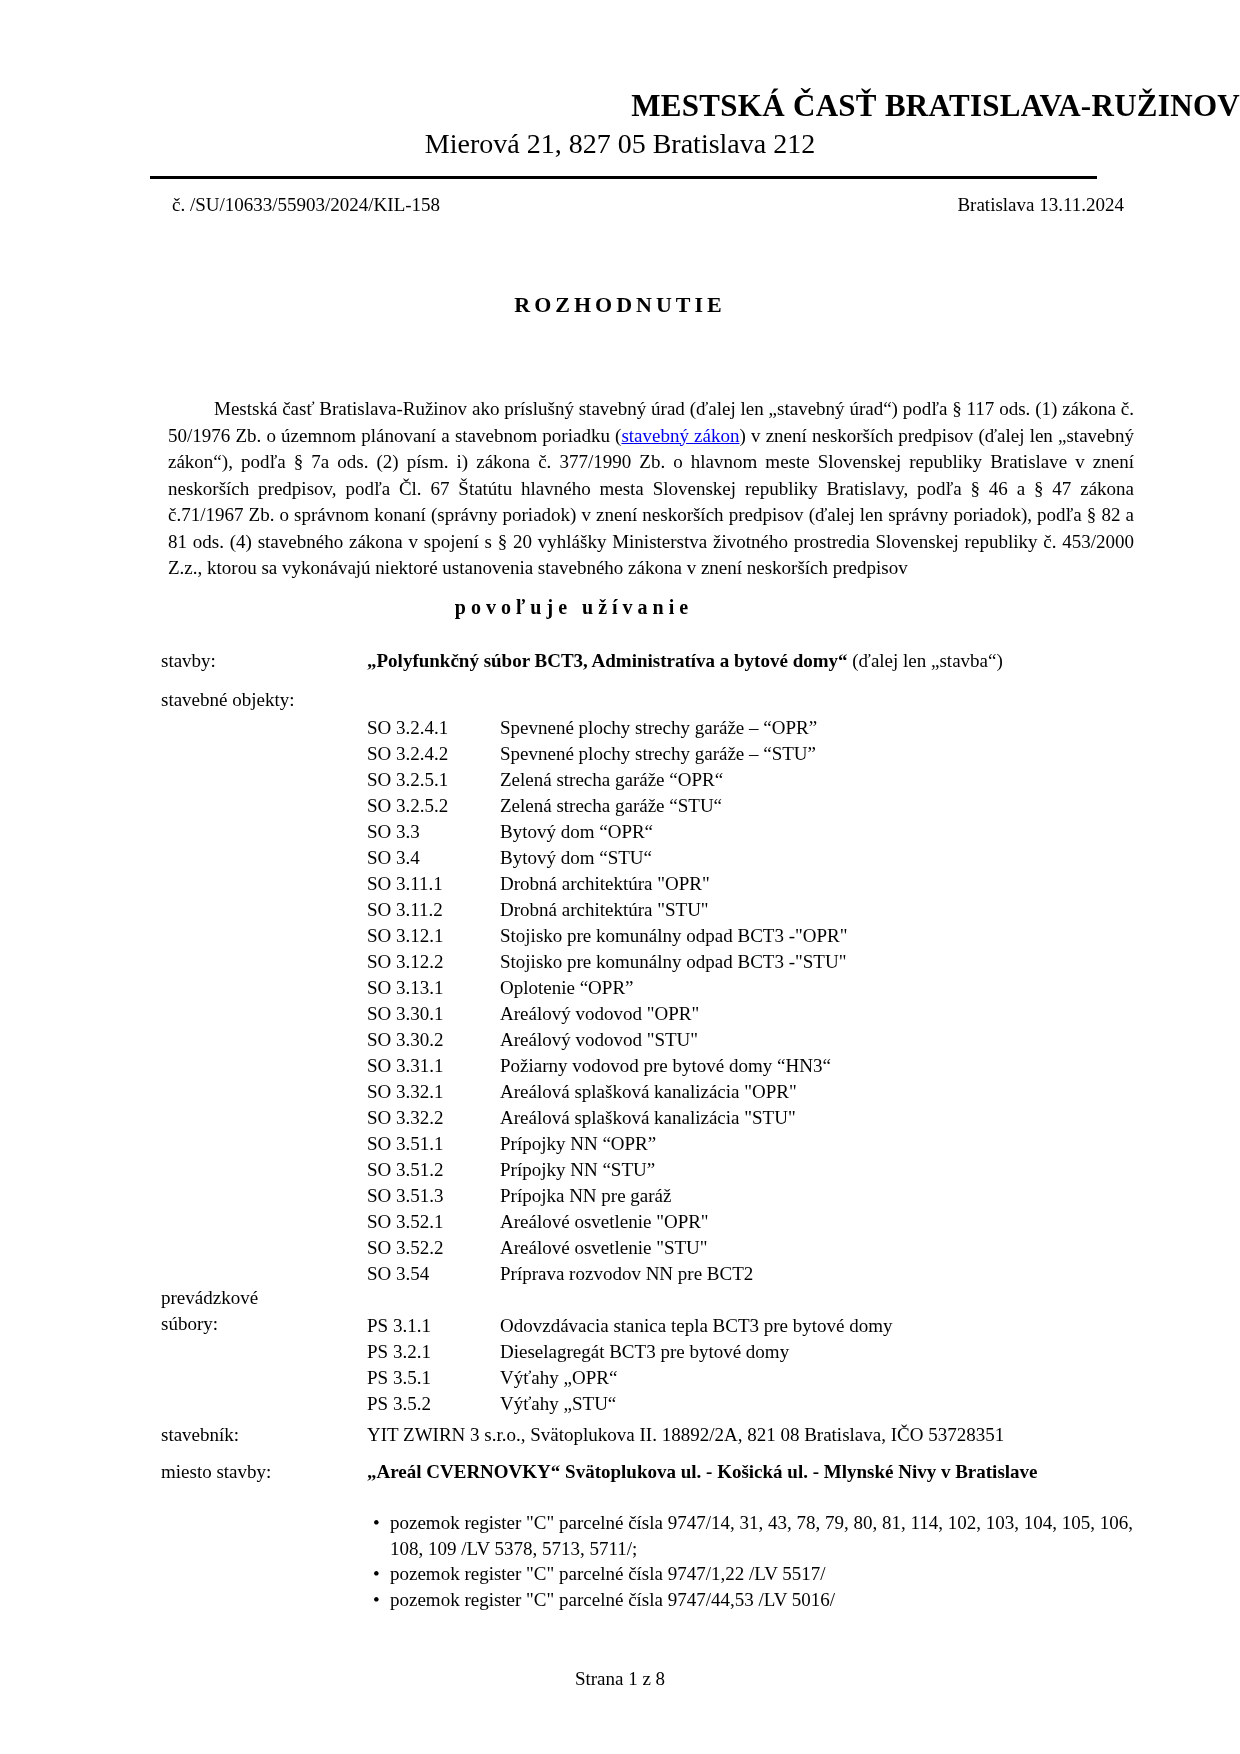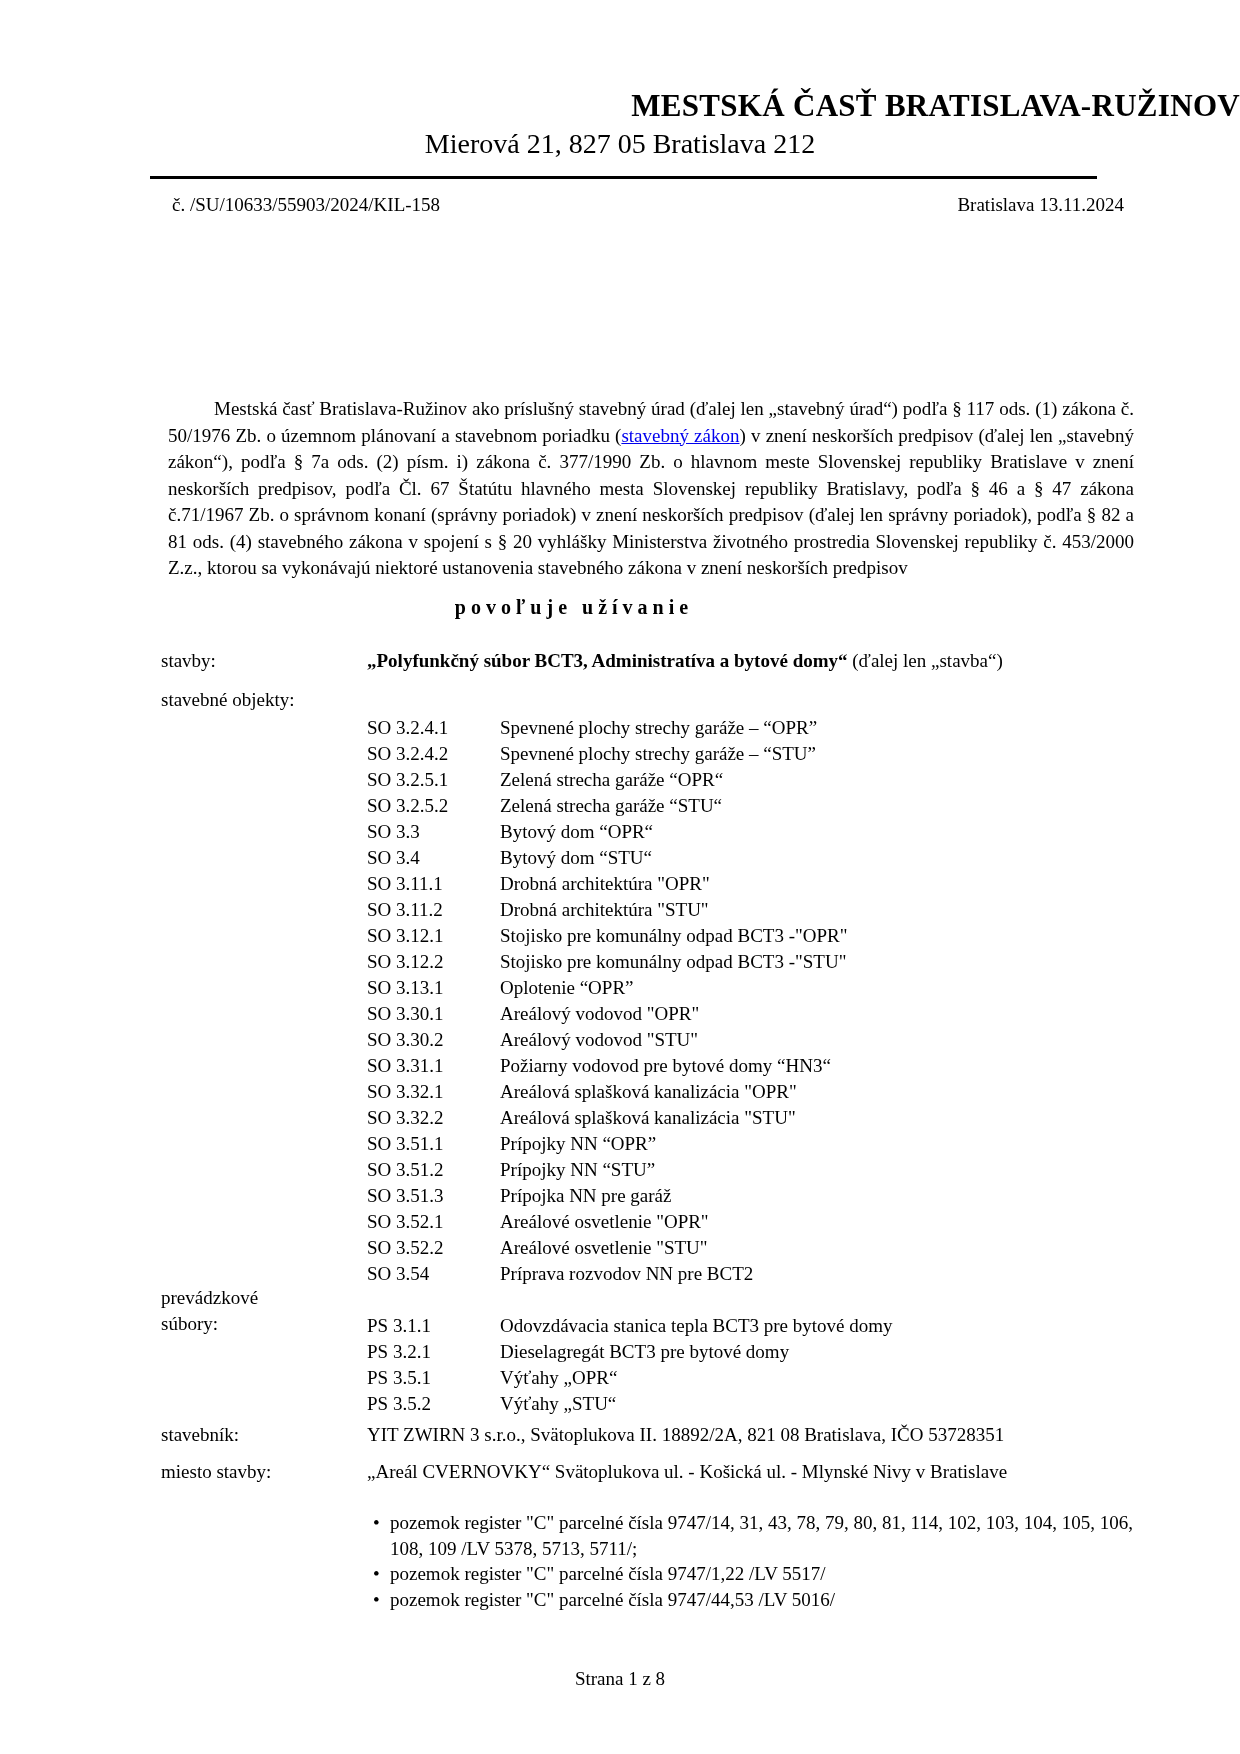--- a/index.html
+++ b/index.html
@@ -20,39 +20,40 @@
            line-height: 26.5px; text-align: justify; text-indent: 46px; margin: 8px; }
   .intro a { color: #0000ee; text-decoration: underline; }
   .permit { position: absolute; top: 596px; left: 0; width: 1148px; text-align: center;
             font-size: 20px; font-weight: bold; letter-spacing: 5px; }
   .lbl { position: absolute; left: 161px; font-size: 19px; line-height: 26px; }
   .row { position: absolute; left: 367px; font-size: 19px; line-height: 26px; white-space: nowrap; }
   .row .code { display: inline-block; width: 133px; margin-top: 28px; }
   .val { position: absolute; left: 367px; font-size: 19px; line-height: 26px; }
   .bold { font-weight: bold; }
   .site { position: absolute; left: 367px; top: 1459px; width: 765px; font-size: 19px;
-          line-height: 26px; font-weight: normal; text-align: justify; }
+          line-height: 26px; font-weight: bold; text-align: justify; }
   .bullets { position: absolute; left: 370px; top: 1510px; width: 780px; margin: 0; padding: 0;
              list-style: none; font-size: 19px; line-height: 25.5px; }
   .bullets li { position: relative; padding-left: 20px; }
   .bullets li .dot { position: absolute; left: 3px; top: 0; }
   .footer { position: absolute; top: 1668px; left: 0; width: 1240px; text-align: center; font-size: 19px; }
 </style>
 </head>
 <body>
 
 <div class="page">
 
   <div class="hdr-title">MESTSKÁ ČASŤ BRATISLAVA-RUŽINOV</div>
   <div class="hdr-addr">Mierová 21, 827 05 Bratislava 212</div>
   <div class="hdr-rule"></div>
 
   <div class="ref">č. /SU/10633/55903/2024/KIL-158</div>
   <div class="date">Bratislava 13.11.2024</div>
 
+  <div class="decision">ROZHODNUTIE</div>
 
   <p class="intro"><span>Mestská časť Bratislava-Ružinov ako príslušný stavebný úrad (ďalej len „stavebný úrad“) podľa § 117 ods. (1) zákona č. 50/1976 Zb. o územnom plánovaní a stavebnom poriadku (</span><a href="#">stavebný zákon</a><span>) v znení neskorších predpisov (ďalej len „stavebný zákon“), podľa § 7a ods. (2) písm. i) zákona č. 377/1990 Zb. o hlavnom meste Slovenskej republiky Bratislave v znení neskorších predpisov, podľa Čl. 67 Štatútu hlavného mesta Slovenskej republiky Bratislavy, podľa § 46 a § 47 zákona č.71/1967 Zb. o správnom konaní (správny poriadok) v znení neskorších predpisov (ďalej len správny poriadok), podľa § 82 a 81 ods. (4) stavebného zákona v spojení s § 20 vyhlášky Ministerstva životného prostredia Slovenskej republiky č. 453/2000 Z.z., ktorou sa vykonávajú niektoré ustanovenia stavebného zákona v znení neskorších predpisov</span></p>
 
   <div class="permit">povoľuje užívanie</div>
 
   <div class="lbl" style="top:648px">stavby:</div>
   <div class="val" style="top:648px; white-space:nowrap"><span class="bold">„Polyfunkčný súbor BCT3, Administratíva a bytové domy“</span><span> (ďalej len „stavba“)</span></div>
 
   <div class="lbl" style="top:687px">stavebné objekty:</div>
   <div id="so-list">

